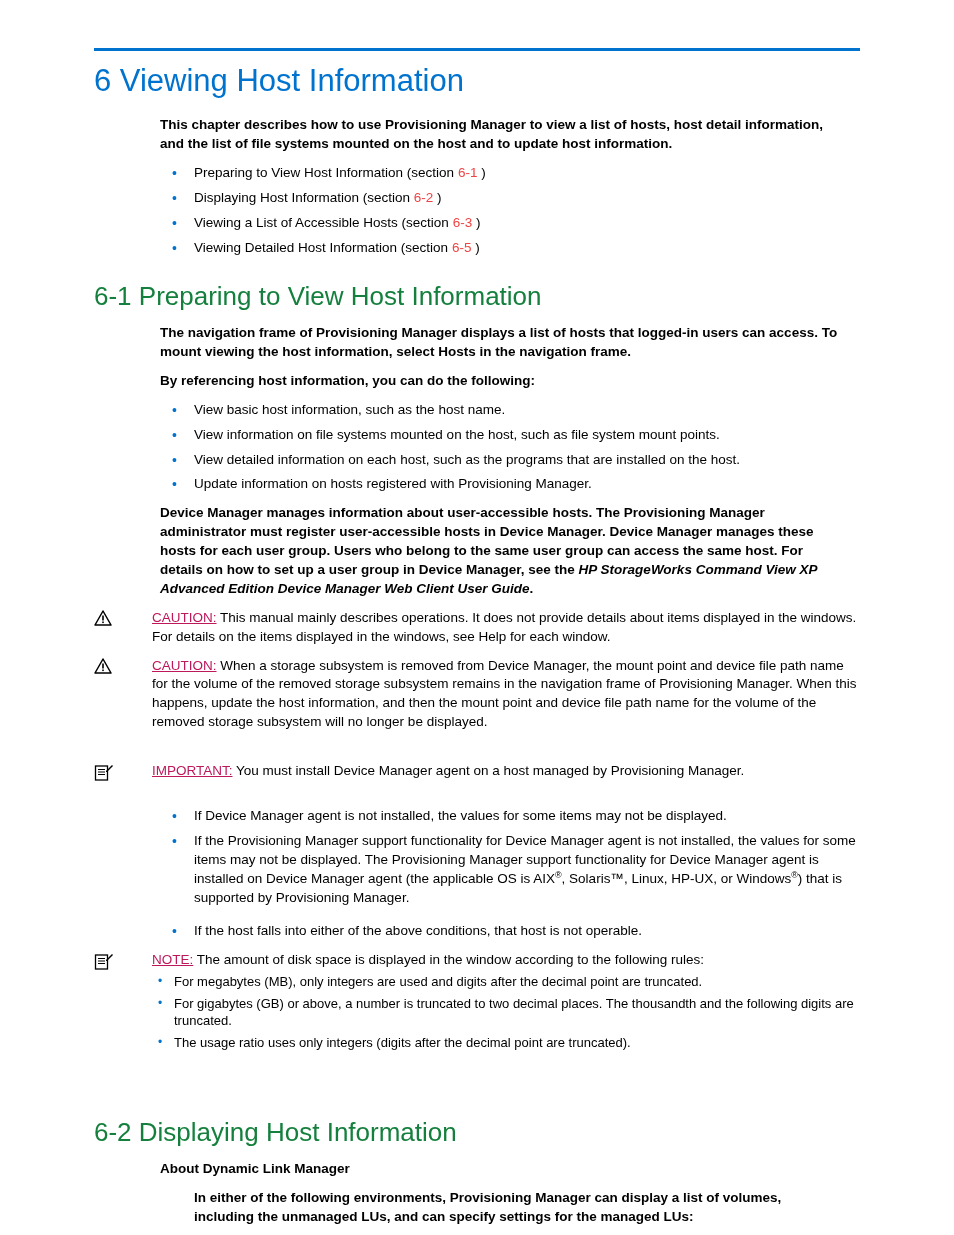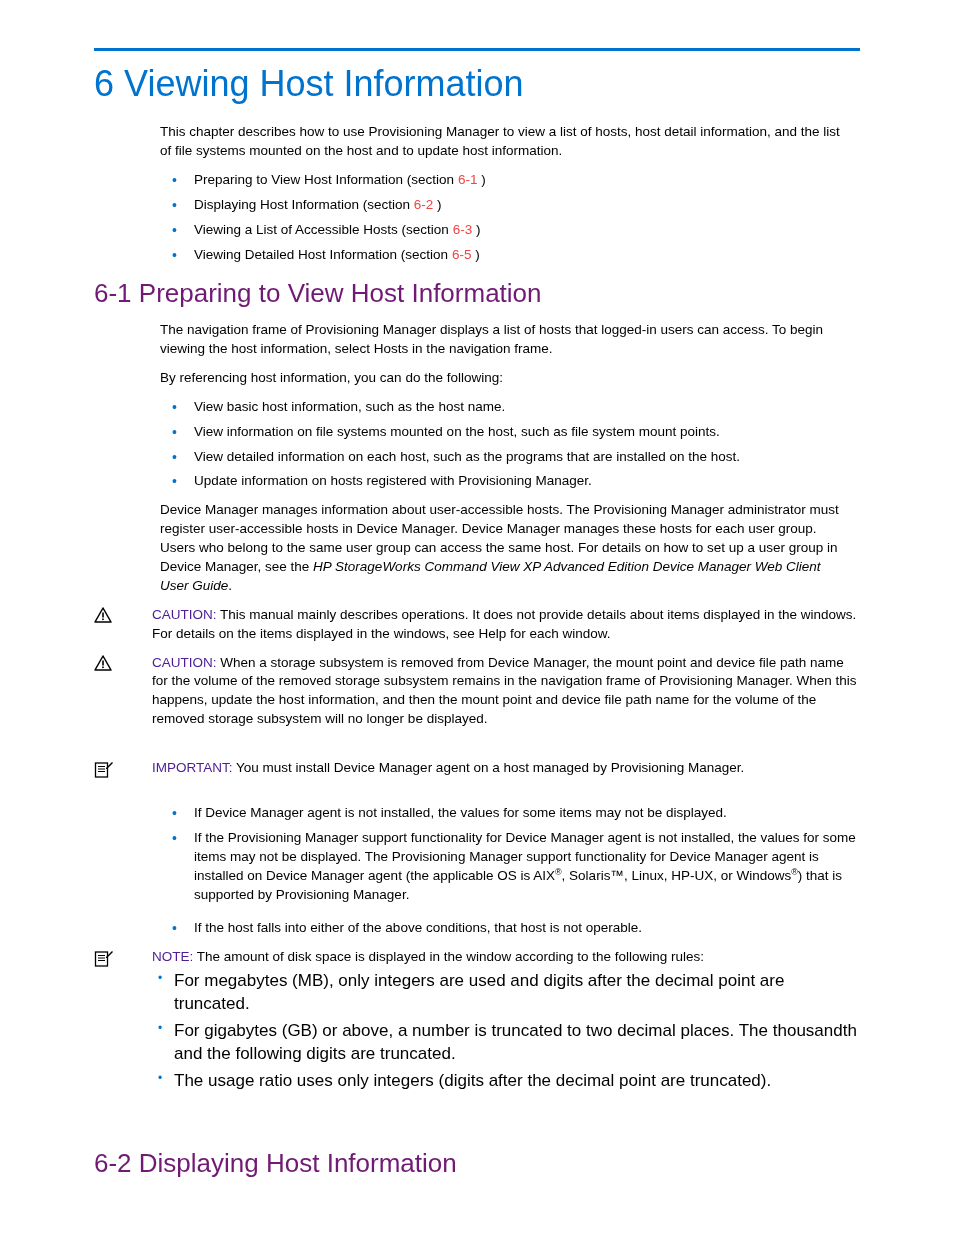--- a/index.html
+++ b/index.html
@@ -14,34 +14,35 @@
     box-sizing: border-box;
     padding: 48px 94px 40px 94px;
   }
   .rule {
     border-top: 3px solid #0073cf;
     margin-bottom: 8px;
   }
   h1 {
     color: #0073cf;
     font-weight: 400;
-    font-size: 36px;
+    font-size: 31px;
     margin: 6px 0 14px 0;
   }
   h2 {
-    color: #701a75;
+    color: #15803d;
     font-weight: 400;
     font-size: 26px;
-    margin: 10px 0 10px 0;
+    margin: 20px 0 10px 0;
   }
   .body-indent {
     margin-left: 66px;
   }
   p {
     margin: 0 16px 10px 0;
+    font-weight: bold;
   }
   ul {
     list-style: none;
     margin: 4px 0 10px 0;
     padding: 0;
   }
   ul > li {
     position: relative;
     padding-left: 34px;
     margin-bottom: 6px;
@@ -49,21 +50,21 @@
   ul > li::before {
     content: "\2022";
     color: #0073cf;
     position: absolute;
     left: 12px;
     top: 0;
     font-size: 14px;
   }
   ul.sub > li {
     padding-left: 22px;
-    font-size: 17px;
+    font-size: 13px;
     margin-bottom: 4px;
     line-height: 1.35;
   }
   ul.sub > li::before {
     left: 6px;
     font-size: 12px;
   }
   .xref {
     color: #ef4444;
   }
@@ -87,21 +88,22 @@
     display: flex;
     justify-content: flex-start;
     align-items: flex-start;
     padding-top: 1px;
   }
   .admon-body {
     flex: 1;
     margin-left: 30px;
   }
   .admon-label {
-    color: #4c1d95;
+    color: #be185d;
+    text-decoration: underline;
   }
   .gap { height: 10px; }
   .gap2 { height: 22px; }
   .li-mp { margin-bottom:14px; }
 </style>
 </head>
 <body>
 
 <div class="page">
   <div class="rule"></div>
@@ -114,21 +116,21 @@
         <li><span>Preparing to View Host Information (section </span><span class="xref">6-1</span><span> )</span></li>
         <li><span>Displaying Host Information (section </span><span class="xref">6-2</span><span> )</span></li>
         <li><span>Viewing a List of Accessible Hosts (section </span><span class="xref">6-3</span><span> )</span></li>
         <li><span>Viewing Detailed Host Information (section </span><span class="xref">6-5</span><span> )</span></li>
       </ul>
   </div>
 
   <h2>6-1 Preparing to View Host Information</h2>
 
   <div class="body-indent">
-    <p>The navigation frame of Provisioning Manager displays a list of hosts that logged-in users can access. To begin viewing the host information, select Hosts in the navigation frame.</p>
+    <p>The navigation frame of Provisioning Manager displays a list of hosts that logged-in users can access. To mount viewing the host information, select Hosts in the navigation frame.</p>
     <p>By referencing host information, you can do the following:</p>
     <ul id="s61-bullets">
         <li>View basic host information, such as the host name.</li>
         <li>View information on file systems mounted on the host, such as file system mount points.</li>
         <li>View detailed information on each host, such as the programs that are installed on the host.</li>
         <li>Update information on hosts registered with Provisioning Manager.</li>
       </ul>
     <p>
       <span>Device Manager manages information about user-accessible hosts. The Provisioning Manager administrator must register user-accessible hosts in Device Manager. Device Manager manages these hosts for each user group. Users who belong to the same user group can access the same host. For details on how to set up a user group in Device Manager, see the </span><span class="italic">HP StorageWorks Command View XP Advanced Edition Device Manager Web Client User Guide</span><span>.</span>
     </p>
@@ -207,14 +209,21 @@
           <li>The usage ratio uses only integers (digits after the decimal point are truncated).</li>
         </ul>
     </div>
   </div>
 
   <div class="gap2"></div>
   <div class="gap"></div>
 
   <h2>6-2 Displaying Host Information</h2>
 
+  <div class="body-indent">
+    <p>About Dynamic Link Manager</p>
+    <div style="margin-left:34px;">
+      <p>In either of the following environments, Provisioning Manager can display a list of volumes, including the unmanaged LUs, and can specify settings for the managed LUs:</p>
+
+    </div>
+  </div>
 
 </div>
 
 </body></html>

